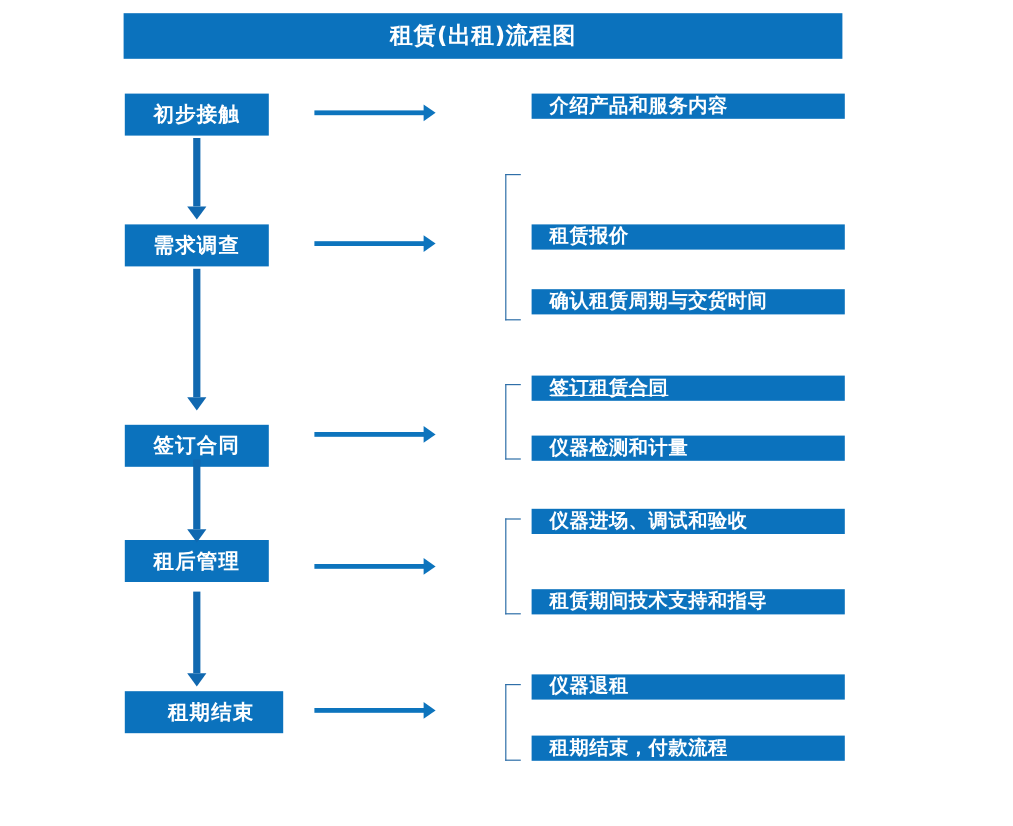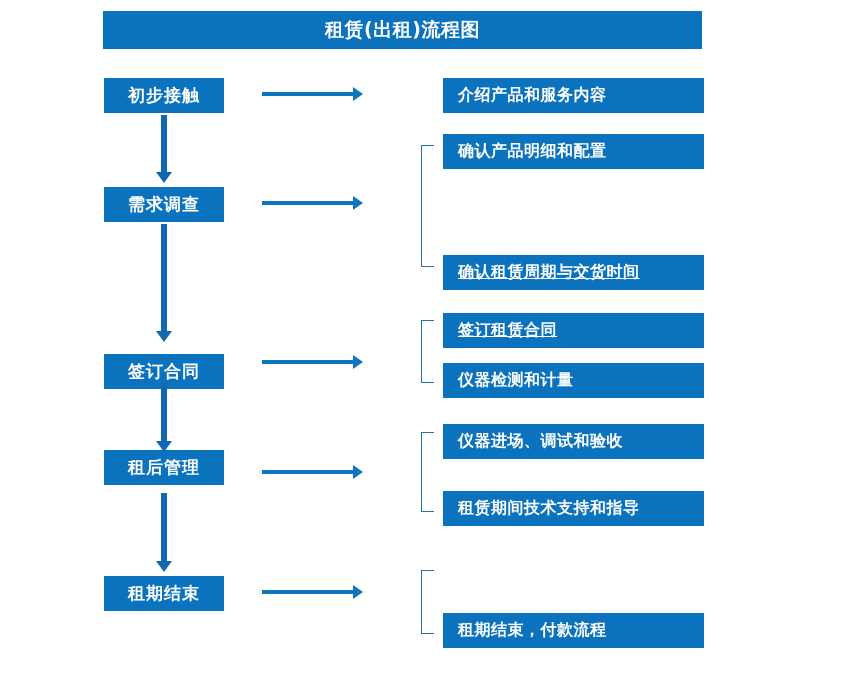--- a/index.html
+++ b/index.html
@@ -52,21 +52,21 @@
     font-size: 17px;
     font-weight: bold;
     letter-spacing: 1px;
   }
 
   
   .detail-box {
     position: absolute;
     left: 443px;
     width: 261px;
-    height: 35px;
+    height: 21px;
     background: #0b72bd;
     color: #ffffff;
     display: flex;
     align-items: center;
     font-size: 16px;
     font-weight: bold;
     padding-left: 15px;
     box-sizing: border-box;
     letter-spacing: 0.5px;
   }
@@ -151,21 +151,21 @@
   <div class="title-bar">租赁(出租)流程图</div>
 
   <div class="stage-box" style="left:104px; top:187px;">需求调查</div>
 
   <div class="stage-box" style="left:104px; top:78px;">初步接触</div>
 
   <div class="stage-box" style="left:104px; top:354px;">签订合同</div>
 
   <div class="stage-box" style="left:104px; top:450px;">租后管理</div>
 
-  <div class="stage-box" style="left:104px; top:576px;">租期结束</div>
+  <div class="stage-box" style="left:104px; top:576px;padding-left:12px;">租期结束</div>
 
   <div class="v-arrow" style="left:156px; top:115px; height:68px;">
     <div class="shaft" style="height:57px;"></div>
     <div class="head" style="top:57px;"></div>
   </div>
 
   <div class="v-arrow" style="left:156px; top:224px; height:118px;">
     <div class="shaft" style="height:107px;"></div>
     <div class="head" style="top:107px;"></div>
   </div>
@@ -224,29 +224,30 @@
   </div>
 
   <div class="bracket" style="top:570px; height:64px;">
     <div class="spine"></div>
     <div class="tick top"></div>
     <div class="tick bottom"></div>
   </div>
 
   <div class="detail-box" style="top:78px;">介绍产品和服务内容</div>
 
-  <div class="detail-box" style="top:134px;">确认产品明细和配置</div>
-
-
-  <div class="detail-box" style="top:255px;text-decoration:underline;">确认租赁周期与交货时间</div>
+
+  <div class="detail-box" style="top:187px;">租赁报价</div>
+
+  <div class="detail-box" style="top:241px;">确认租赁周期与交货时间</div>
 
   <div class="detail-box" style="top:313px;text-decoration:underline;">签订租赁合同</div>
 
   <div class="detail-box" style="top:363px;">仪器检测和计量</div>
 
   <div class="detail-box" style="top:424px;">仪器进场、调试和验收</div>
 
   <div class="detail-box" style="top:491px;">租赁期间技术支持和指导</div>
 
+  <div class="detail-box" style="top:562px;">仪器退租</div>
 
   <div class="detail-box" style="top:613px;">租期结束，付款流程</div>
 
 </div>
 
 </body></html>

